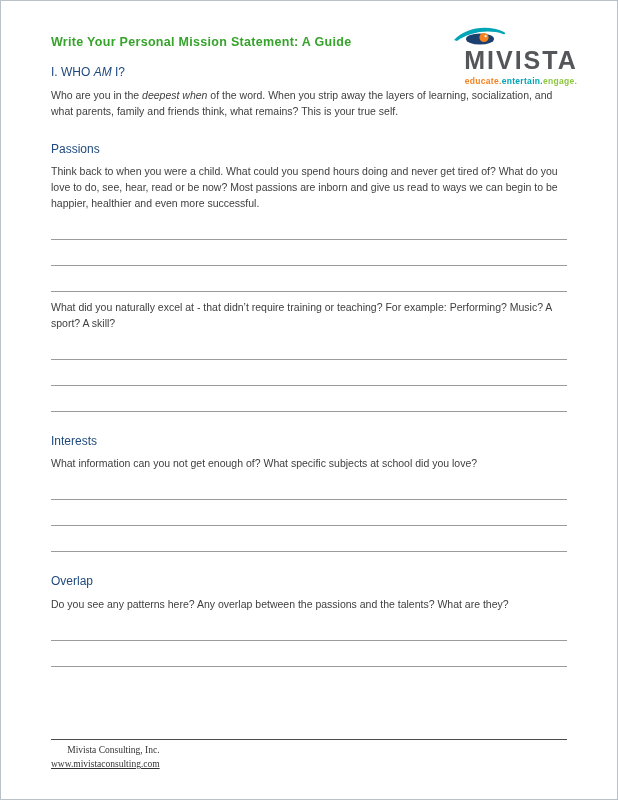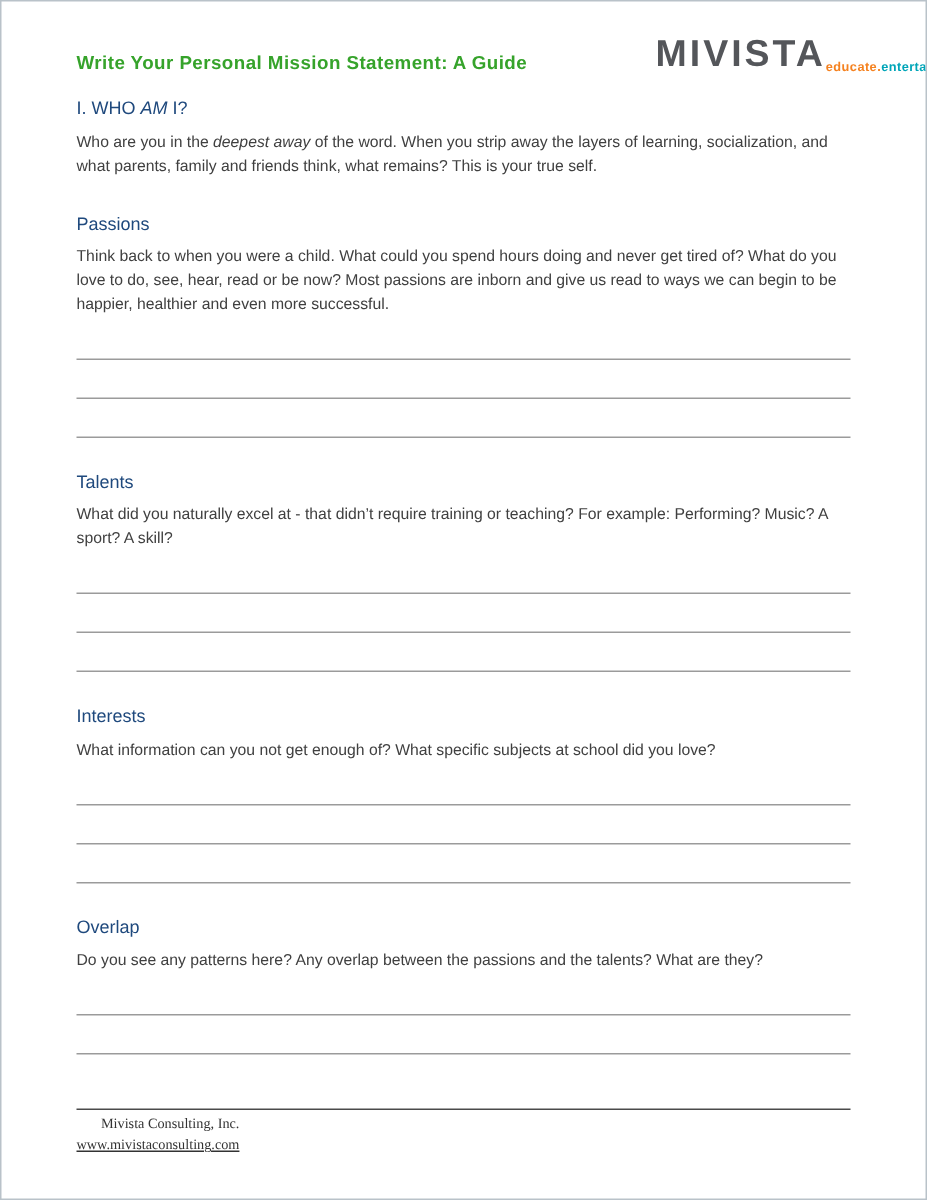--- a/index.html
+++ b/index.html
@@ -9,22 +9,22 @@
     font-family:"Liberation Sans",sans-serif;color:#3f3f3f;
     display:flex;flex-direction:column;
     padding:0 50px;position:relative;overflow:hidden;
   }
   .title{
     font-size:12.5px;font-weight:bold;color:#36a32b;
     margin:34px 0 0 0;letter-spacing:.3px;line-height:1.15;
     max-width:330px;
   }
   .logo{
-    position:absolute;top:22px;right:34px;width:156px;
-    display:flex;align-items:flex-end;
+    position:absolute;top:22px;right:18px;width:156px;
+    display:flex;flex-direction:column;align-items:center;
   }
   .logo .eye{align-self:flex-start;margin-left:10px;}
   .brand{
     font-size:25px;font-weight:bold;color:#54565a;
     letter-spacing:2px;line-height:1;margin-top:1px;
   }
   .tagline{
     display:flex;gap:0;justify-content:center;
     font-size:8.5px;font-weight:bold;letter-spacing:.3px;margin-top:3px;
     white-space:nowrap;
@@ -71,35 +71,34 @@
     <div class="brand">MIVISTA</div>
     <div class="tagline">
       <span class="tag-orange">educate.</span>
       <span class="tag-teal">entertain.</span>
       <span class="tag-green">engage.</span>
     </div>
   </div>
 
   <section>
     <h2 class="sec-heading"><span>I. WHO </span><em>AM</em><span> I?</span></h2>
-    <p class="body"><span>Who are you in the </span><em>deepest away</em><span> of the word. When you strip away the layers of learning, socialization, and what parents, family and friends think, what remains? This is your true self.</span></p>
+    <p class="body"><span>Who are you in the </span><em>deepest when</em><span> of the word. When you strip away the layers of learning, socialization, and what parents, family and friends think, what remains? This is your true self.</span></p>
   </section>
 
   <section>
     <h3 class="sec-heading sub-heading">Passions</h3>
     <p class="body">Think back to when you were a child. What could you spend hours doing and never get tired of? What do you love to do, see, hear, read or be now? Most passions are inborn and give us read to ways we can begin to be happier, healthier and even more successful.</p>
     <div class="lines">
       <div class="answer-line"></div>
       <div class="answer-line"></div>
       <div class="answer-line"></div>
     </div>
   </section>
 
   <section>
-    <h3 class="sec-heading sub-heading">Talents</h3>
     <p class="body">What did you naturally excel at - that didn’t require training or teaching? For example: Performing? Music? A sport? A skill?</p>
     <div class="lines">
       <div class="answer-line"></div>
       <div class="answer-line"></div>
       <div class="answer-line"></div>
     </div>
   </section>
 
   <section>
     <h3 class="sec-heading sub-heading">Interests</h3>

